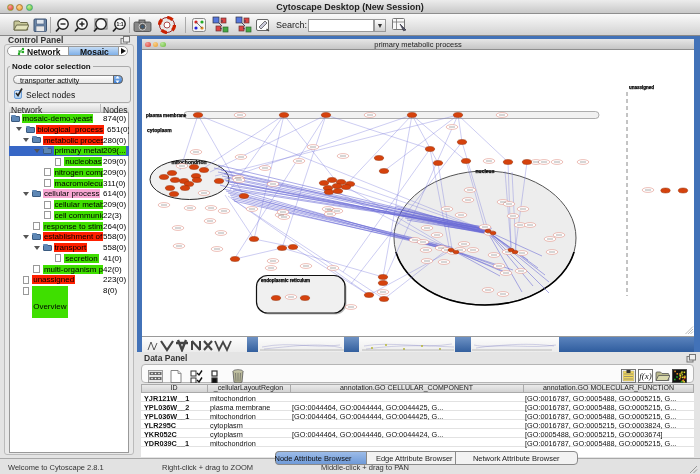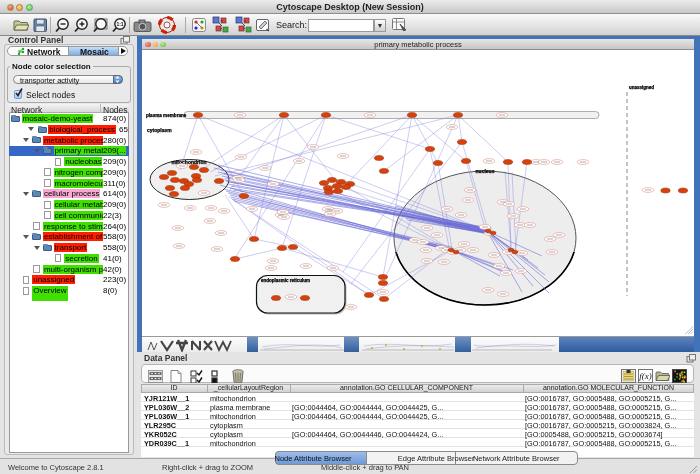--- a/index.html
+++ b/index.html
@@ -136,21 +136,21 @@
 <div class="abs" style="left:100px;top:104px;width:1px;height:9.4px;background:#bbb"></div>
 <div class="abs" style="left:11px;top:104.5px;font:8.5px 'Liberation Sans',sans-serif;color:#222">Network</div>
 <div class="abs" style="left:103px;top:104.5px;font:8.5px 'Liberation Sans',sans-serif;color:#222">Nodes</div>
 <div class="abs" style="left:9px;top:113.4px;width:119.5px;height:339px;overflow:hidden">
 <div style="position:absolute;left:0;top:0.0px;width:100%;height:10.75px;">
 <div style="position:absolute;left:2.0px;top:2.6px;width:9px;height:6px;background:#5e87b5;border-radius:1px;border:0.5px solid #3a5a80"></div>
       <div style="position:absolute;left:2.0px;top:1.6px;width:4.5px;height:2px;background:#5e87b5;border-radius:1px"></div>
 <span style="position:absolute;left:12.5px;top:0.8px;background:#3fdf00;font:8px 'Liberation Sans',sans-serif;color:#000;white-space:nowrap;padding:0 1px;max-width:81px;overflow:hidden;display:inline-block;height:9px">mosaic-demo-yeast</span>
 <span style="position:absolute;left:94px;top:0.8px;font:8px 'Liberation Sans',sans-serif;color:#000;white-space:nowrap">874(0)</span>
 </div>
-<div style="position:absolute;left:16px;top:10.8px;width:100%;height:10.75px;">
+<div style="position:absolute;left:4px;top:10.8px;width:100%;height:10.75px;">
 <div style="position:absolute;left:3.2px;top:3.2px;width:0;height:0;border-left:3.5px solid transparent;border-right:3.5px solid transparent;border-top:4.5px solid #555"></div>
 <div style="position:absolute;left:12.7px;top:2.6px;width:9px;height:6px;background:#5e87b5;border-radius:1px;border:0.5px solid #3a5a80"></div>
       <div style="position:absolute;left:12.7px;top:1.6px;width:4.5px;height:2px;background:#5e87b5;border-radius:1px"></div>
 <span style="position:absolute;left:23.2px;top:0.8px;background:#ff1f00;font:8px 'Liberation Sans',sans-serif;color:#000;white-space:nowrap;padding:0 1px;max-width:70px;overflow:hidden;display:inline-block;height:9px">biological_process</span>
 <span style="position:absolute;left:94px;top:0.8px;font:8px 'Liberation Sans',sans-serif;color:#000;white-space:nowrap">651(0)</span>
 </div>
 <div style="position:absolute;left:0;top:21.5px;width:100%;height:10.75px;">
 <div style="position:absolute;left:13.9px;top:3.2px;width:0;height:0;border-left:3.5px solid transparent;border-right:3.5px solid transparent;border-top:4.5px solid #555"></div>
 <div style="position:absolute;left:23.4px;top:2.6px;width:9px;height:6px;background:#5e87b5;border-radius:1px;border:0.5px solid #3a5a80"></div>
       <div style="position:absolute;left:23.4px;top:1.6px;width:4.5px;height:2px;background:#5e87b5;border-radius:1px"></div>
@@ -225,21 +225,21 @@
 <span style="position:absolute;left:33.9px;top:0.8px;background:#3fdf00;font:8px 'Liberation Sans',sans-serif;color:#000;white-space:nowrap;padding:0 1px;max-width:60px;overflow:hidden;display:inline-block;height:9px">multi-organism pro</span>
 <span style="position:absolute;left:94px;top:0.8px;font:8px 'Liberation Sans',sans-serif;color:#000;white-space:nowrap">42(0)</span>
 </div>
 <div style="position:absolute;left:0;top:161.2px;width:100%;height:10.75px;">
 <div style="position:absolute;left:13.7px;top:1.2px;width:6.5px;height:8px;background:#fff;border:0.6px solid #999"></div>
 <span style="position:absolute;left:23.2px;top:0.8px;background:#ff1f00;font:8px 'Liberation Sans',sans-serif;color:#000;white-space:nowrap;padding:0 1px;max-width:70px;overflow:hidden;display:inline-block;height:9px">unassigned</span>
 <span style="position:absolute;left:94px;top:0.8px;font:8px 'Liberation Sans',sans-serif;color:#000;white-space:nowrap">223(0)</span>
 </div>
 <div style="position:absolute;left:0;top:172.0px;width:100%;height:10.75px;">
 <div style="position:absolute;left:13.7px;top:1.2px;width:6.5px;height:8px;background:#fff;border:0.6px solid #999"></div>
-<span style="position:absolute;left:23.2px;top:0.8px;background:#3fdf00;font:8px 'Liberation Sans',sans-serif;color:#000;white-space:nowrap;padding:0 1px;max-width:70px;overflow:hidden;display:inline-block;height:15px">Overview</span>
+<span style="position:absolute;left:23.2px;top:0.8px;background:#3fdf00;font:8px 'Liberation Sans',sans-serif;color:#000;white-space:nowrap;padding:16px 1px;max-width:70px;overflow:hidden;display:inline-block;height:15px">Overview</span>
 <span style="position:absolute;left:94px;top:0.8px;font:8px 'Liberation Sans',sans-serif;color:#000;white-space:nowrap">8(0)</span>
 </div>
 </div>
 
 <div class="abs" style="left:137px;top:36px;width:563px;height:316px;background:#4272b8"></div>
 <div class="abs" style="left:142px;top:38.5px;width:552px;height:11.5px;background:linear-gradient(#e6e6e6,#c6c6c6);border-bottom:1px solid #8e8e8e"></div>
 <div class="abs" style="left:145px;top:41.5px;width:5.5px;height:5.5px;border-radius:50%;background:radial-gradient(circle at 35% 30%,#f49f97,#d83c32)"></div>
 <div class="abs" style="left:152.5px;top:41.5px;width:5.5px;height:5.5px;border-radius:50%;background:radial-gradient(circle at 35% 30%,#f8d08a,#e89c2e)"></div>
 <div class="abs" style="left:160px;top:41.5px;width:5.5px;height:5.5px;border-radius:50%;background:radial-gradient(circle at 35% 30%,#b8e89a,#6cb83c)"></div>
 <div class="abs" style="left:142px;top:40px;width:552px;text-align:center;font:7.5px 'Liberation Sans',sans-serif;color:#222">primary metabolic process</div>
@@ -742,17 +742,17 @@
 
 <div class="abs" style="left:0;top:457.5px;width:700px;height:16.5px;background:#e2e2e2;border-top:1px solid #a8a8a8"></div>
 <div class="abs" style="left:8px;top:463px;font:7.5px 'Liberation Sans',sans-serif;color:#333">Welcome to Cytoscape 2.8.1</div>
 <div class="abs" style="left:162px;top:463px;font:7.5px 'Liberation Sans',sans-serif;color:#333">Right-click + drag to ZOOM</div>
 <div class="abs" style="left:321px;top:463px;font:7.5px 'Liberation Sans',sans-serif;color:#333">Middle-click + drag to PAN</div>
 
 <div class="abs" style="left:274.5px;top:451px;width:303px;height:13.5px;background:#f2f2f2;border:1px solid #8a8a8a;border-radius:4px"></div>
 <div class="abs" style="left:274.5px;top:451px;width:92px;height:13.5px;background:linear-gradient(#9dbce8,#6f9ad8);border:1px solid #8a8a8a;border-radius:4px 0 0 4px"></div>
 <div class="abs" style="left:455px;top:451px;width:1px;height:13.5px;background:#8a8a8a"></div>
 <div class="abs" style="left:274.5px;top:454px;width:92px;text-align:left;font:7.5px 'Liberation Sans',sans-serif;color:#111">Node Attribute Browser</div>
-<div class="abs" style="left:386px;top:454px;width:88.5px;text-align:right;font:7.5px 'Liberation Sans',sans-serif;color:#222">Edge Attribute Browser</div>
+<div class="abs" style="left:370px;top:454px;width:88.5px;text-align:center;font:7.5px 'Liberation Sans',sans-serif;color:#222">Edge Attribute Browser</div>
 <div class="abs" style="left:455px;top:454px;width:122.5px;text-align:center;font:7.5px 'Liberation Sans',sans-serif;color:#222">Network Attribute Browser</div>
 <svg class="abs" style="left:689px;top:465px" width="9" height="9" viewBox="0 0 9 9">
     <path d="M8 1 L1 8 M8 4.5 L4.5 8 M8 8 L8 8" stroke="#999" stroke-width="1"></path>
   </svg>
 
 </body></html>

